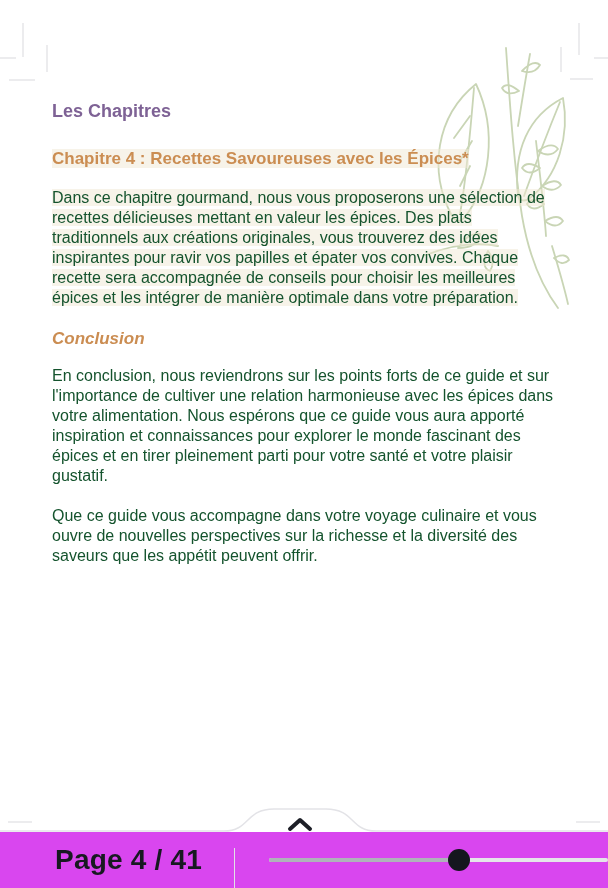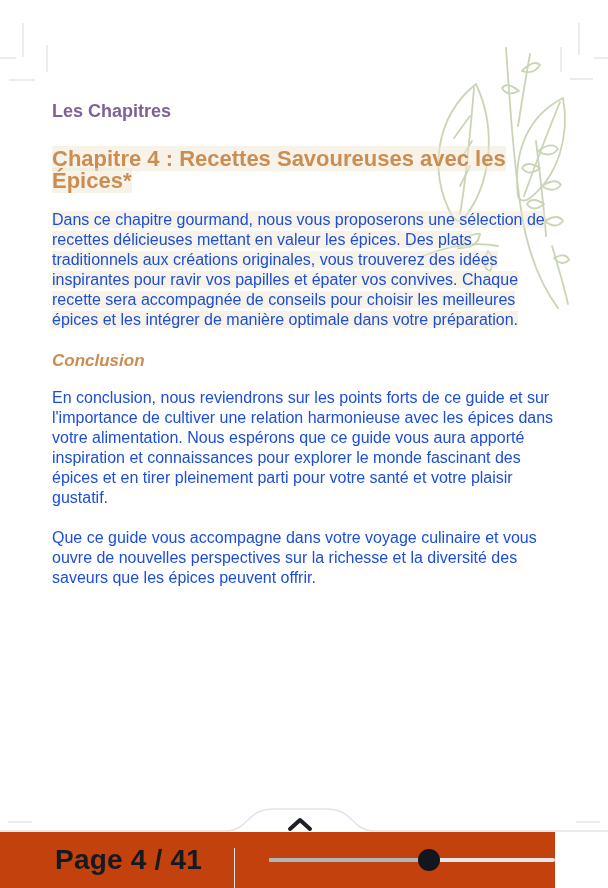--- a/index.html
+++ b/index.html
@@ -9,32 +9,32 @@
     font-family:"Liberation Sans", sans-serif; color:#21242b;
   }
   
   .deco { position:absolute; background:#ececee; }
   
   .botanical { position:absolute; left:418px; top:46px; width:160px; height:265px; }
   .botanical path { fill:none; stroke:#c9d5b5; stroke-width:1.8; stroke-linecap:round; stroke-linejoin:round; }
   
   .content { position:absolute; left:0; top:0; width:608px; padding:100px 21px 0 52px; }
   .section-title { font-size:18px; line-height:22px; font-weight:700; color:#7e6295; margin:0 0 26px 0; }
-  .chapter-heading { font-size:22px; line-height:22px; font-weight:700; color:#cb8d52; margin:0 0 18px 0; }
+  .chapter-heading { font-size:17px; line-height:22px; font-weight:700; color:#cb8d52; margin:0 0 18px 0; }
   .conclusion-heading { font-size:17px; line-height:22px; font-weight:700; color:#cb8d52; margin:0 0 16px 0;font-style:italic; }
-  p.body-par { font-size:16px; line-height:20px; color:#1d4ed8; margin:0 16px 20px 0; max-width:508px; }
+  p.body-par { font-size:16px; line-height:20px; color:#14532d; margin:0 16px 20px 0; max-width:508px; }
   .hl { background:rgba(240,232,211,0.5); box-decoration-break:clone; -webkit-box-decoration-break:clone; }
   
   .bump-svg { position:absolute; left:0; top:802px; width:608px; height:36px; }
   .bump-svg path { fill:none; stroke:#e3e3e7; stroke-width:1.5; }
   .chevron-btn { position:absolute; left:282px; top:812px; width:36px; height:24px; background:none; border:none; cursor:pointer; display:flex; align-items:center; justify-content:center; }
   .chevron-btn svg { display:block; }
   .chevron-btn polyline { fill:none; stroke:#1d1f27; stroke-width:4; stroke-linecap:round; stroke-linejoin:round; }
   
-  .footer-bar { position:absolute; left:0; top:832px; width:555px; height:56px; display:flex; align-items:center; background:#c2410c; }
+  .footer-bar { position:absolute; left:0; top:832px; width:608px; height:56px; display:flex; align-items:center; background:#d946ef; }
   .page-indicator { font-size:28px; font-weight:700; color:#171921; margin-left:55px; letter-spacing:0.2px; white-space:nowrap; }
   .footer-divider { width:1.5px; align-self:stretch; margin:16px 0 -4px 0; background:#e2e2e6; margin-left:32px; }
   .slider { position:relative; flex:1; height:26px; margin-left:34px; cursor:pointer; }
   .slider .track { position:absolute; left:0; right:0; top:11px; height:4px; border-radius:2px; background:#e5e6e9; }
   .slider .fill { position:absolute; left:0; top:11px; height:4px; border-radius:2px; background:#afb3ba; }
   .slider .thumb { position:absolute; top:2px; width:22px; height:22px; margin-left:-11px; border-radius:50%; background:#14161e; }
 </style>
 </head>
 <body>
 
@@ -73,21 +73,21 @@
   <path d="M134,200 C140,220 146,240 150,258"></path>
   <path d="M136,212 q12,-6 15,2 q-7,7 -15,-2"></path>
 </svg>
 
 <main class="content">
   <h2 class="section-title">Les Chapitres</h2>
   <h3 class="chapter-heading"><span class="hl">Chapitre 4 : Recettes Savoureuses avec les Épices*</span></h3>
   <p class="body-par"><span class="hl">Dans ce chapitre gourmand, nous vous proposerons une sélection de recettes délicieuses mettant en valeur les épices. Des plats traditionnels aux créations originales, vous trouverez des idées inspirantes pour ravir vos papilles et épater vos convives. Chaque recette sera accompagnée de conseils pour choisir les meilleures épices et les intégrer de manière optimale dans votre préparation.</span></p>
   <h3 class="conclusion-heading">Conclusion</h3>
   <p class="body-par">En conclusion, nous reviendrons sur les points forts de ce guide et sur l'importance de cultiver une relation harmonieuse avec les épices dans votre alimentation. Nous espérons que ce guide vous aura apporté inspiration et connaissances pour explorer le monde fascinant des épices et en tirer pleinement parti pour votre santé et votre plaisir gustatif.</p>
-  <p class="body-par">Que ce guide vous accompagne dans votre voyage culinaire et vous ouvre de nouvelles perspectives sur la richesse et la diversité des saveurs que les épices peuvent offrir.</p>
+  <p class="body-par">Que ce guide vous accompagne dans votre voyage culinaire et vous ouvre de nouvelles perspectives sur la richesse et la diversité des saveurs que les appétit peuvent offrir.</p>
 </main>
 
 <svg class="bump-svg" aria-hidden="true">
   <path d="M0 29 H224 C250 29, 245 7, 274 7 H326 C355 7, 350 29, 376 29 H608"></path>
 </svg>
 <button class="chevron-btn" aria-label="expand">
   <svg width="26" height="16" viewBox="0 0 26 16">
     <polyline points="3,13 13,4 23,13"></polyline>
   </svg>
 </button>

